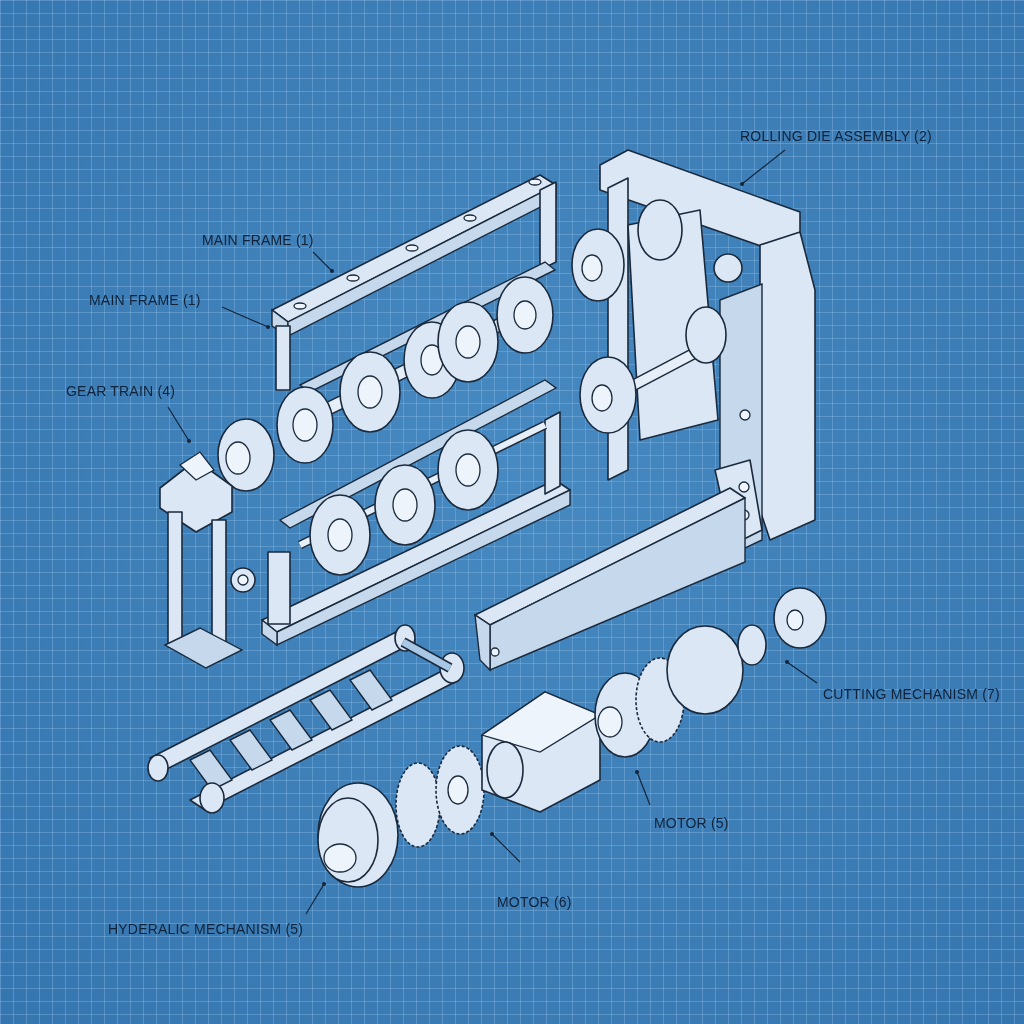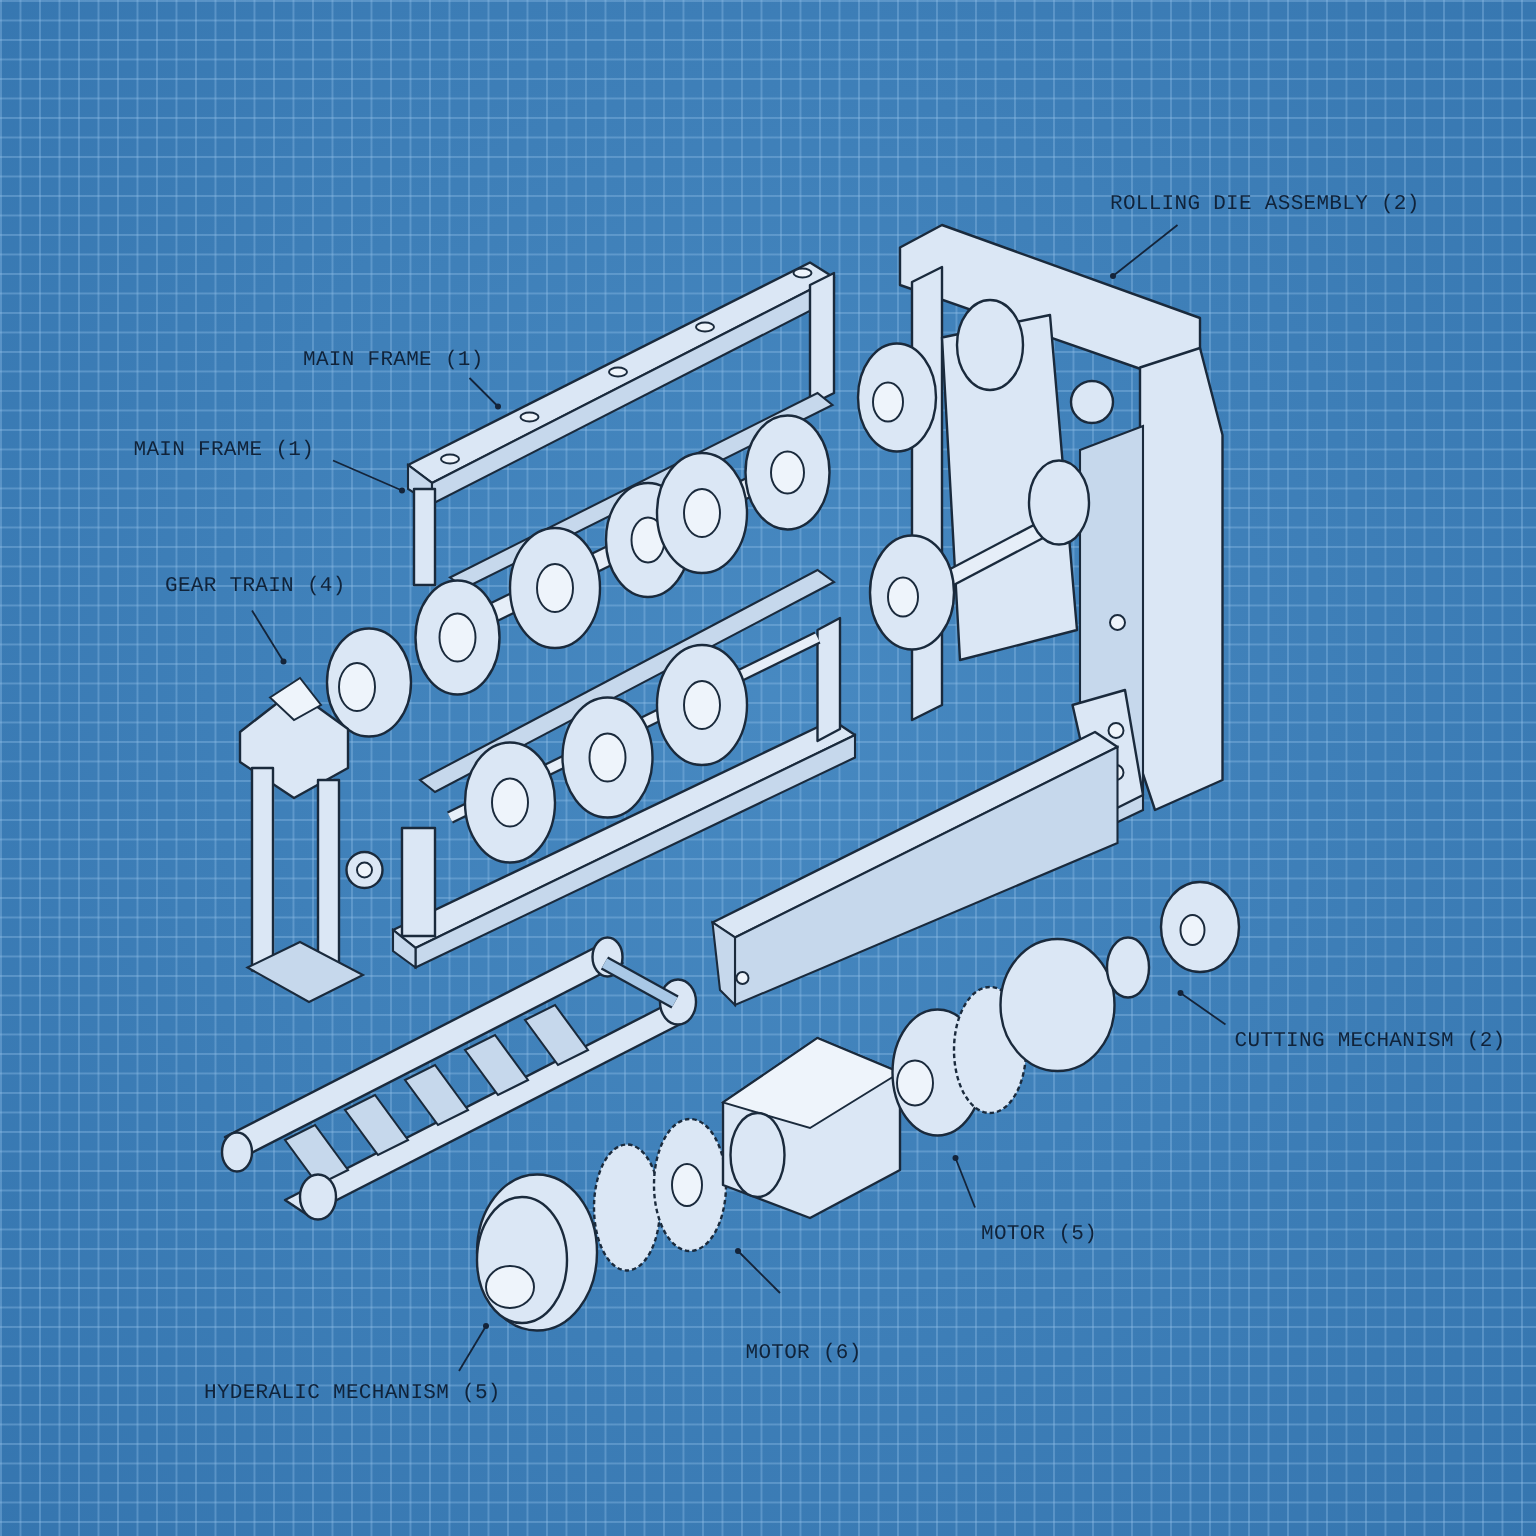--- a/index.html
+++ b/index.html
@@ -5,21 +5,21 @@
   html,body{margin:0;padding:0;}
   body{width:1024px;height:1024px;overflow:hidden;background:#3b7fb8;}
   .canvas{position:relative;width:1024px;height:1024px;
     background-color:#3d82bb;
     background-image:
       linear-gradient(rgba(150,195,235,0.35) 1px, transparent 1px),
       linear-gradient(90deg, rgba(150,195,235,0.35) 1px, transparent 1px),
       radial-gradient(ellipse at 50% 45%, rgba(90,150,205,0.35), rgba(30,80,140,0.25));
     background-size:13px 13px,13px 13px,100% 100%;}
   svg.art{position:absolute;left:0;top:0;}
-  .label{position:absolute;font-family:Liberation Mono, monospace;font-size:14px;color:#10233a;white-space:nowrap;letter-spacing:0.2px;}
+  .label{position:absolute;font-family:Liberation Sans, sans-serif;font-size:14px;color:#10233a;white-space:nowrap;letter-spacing:0.2px;}
   .part{fill:#dbe7f5;stroke:#1a2a3c;stroke-width:1.6;stroke-linejoin:round;}
   .part2{fill:#c6d8ec;stroke:#1a2a3c;stroke-width:1.4;}
   .part3{fill:#eef4fb;stroke:#1a2a3c;stroke-width:1.3;}
   .leader{stroke:#14243a;stroke-width:1.2;fill:none;}
   .dot{fill:#14243a;}
 </style>
 </head>
 <body>
 
 <div class="canvas">
@@ -164,18 +164,18 @@
     <line class="leader" x1="520" y1="862" x2="492" y2="834"></line>
         <circle class="dot" cx="492" cy="834" r="2"></circle>
     <line class="leader" x1="306" y1="914" x2="324" y2="884"></line>
         <circle class="dot" cx="324" cy="884" r="2"></circle>
   </g>
 </svg>
 
 <div class="label" style="left:740px;top:128px;">ROLLING DIE ASSEMBLY (2)</div>
 <div class="label" style="left:202px;top:232px;">MAIN FRAME (1)</div>
 <div class="label" style="left:89px;top:292px;">MAIN FRAME (1)</div>
-<div class="label" style="left:66px;top:383px;margin-left:44px;">GEAR TRAIN (4)</div>
-<div class="label" style="left:823px;top:686px;">CUTTING MECHANISM (2)</div>
+<div class="label" style="left:66px;top:383px;">GEAR TRAIN (4)</div>
+<div class="label" style="left:823px;top:686px;">CUTTING MECHANISM (7)</div>
 <div class="label" style="left:654px;top:815px;">MOTOR (5)</div>
 <div class="label" style="left:497px;top:894px;">MOTOR (6)</div>
-<div class="label" style="left:108px;top:921px;margin-left:28px;">HYDERALIC MECHANISM (5)</div>
+<div class="label" style="left:108px;top:921px;">HYDERALIC MECHANISM (5)</div>
 </div>
 
 </body></html>

